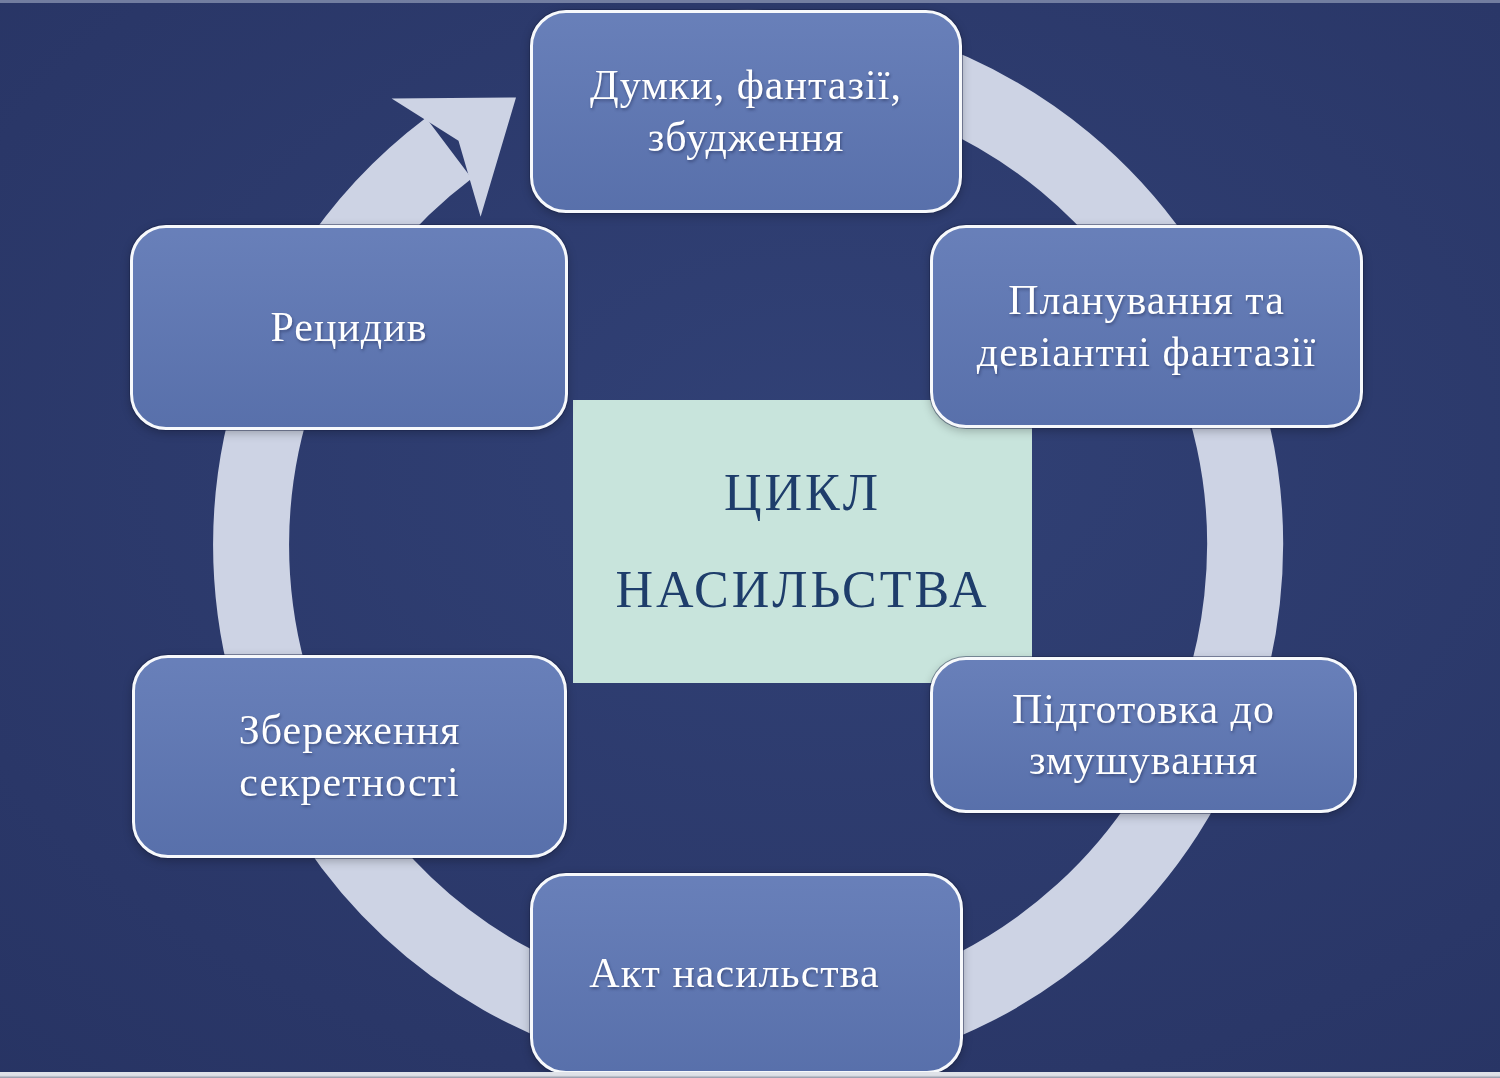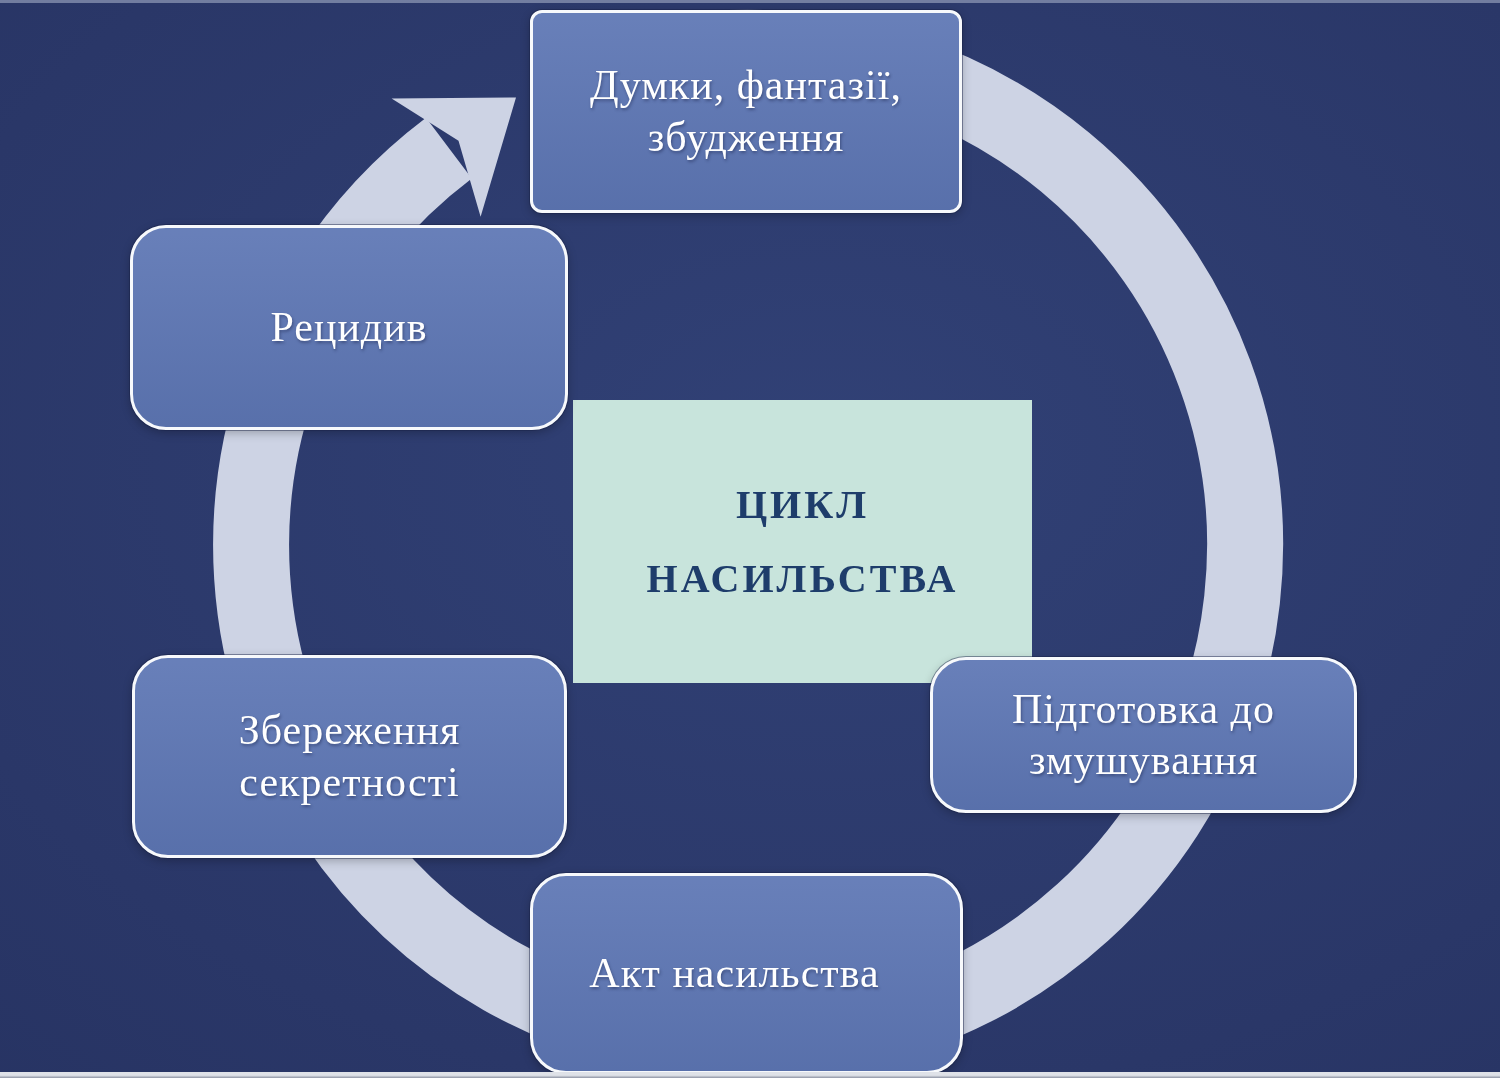--- a/index.html
+++ b/index.html
@@ -51,22 +51,22 @@
     width: 459px; height: 283px;
     background: var(--center-fill, #c8e4dc);
     display: flex;
     flex-direction: column;
     align-items: center;
     justify-content: center;
     text-align: center;
   }
   .center-line {
     color: var(--center-text, #1e3d6b);
-    font-weight: 700;
-    font-size: 40px;
+    font-weight: 400;
+    font-size: 52px;
     line-height: 1.85;
     letter-spacing: 3px;
     text-align: right;
   }
 
   .node {
     position: absolute;
     box-sizing: border-box;
     background: linear-gradient(180deg, rgba(255,255,255,0.07) 0%, rgba(0,0,0,0.05) 100%),
                 var(--node-fill, #5d76b4);
@@ -80,21 +80,21 @@
     padding: 16px 32px;
   }
   .node-label {
     color: var(--node-text, #ffffff);
     font-size: 42px;
     line-height: 1.22;
     letter-spacing: 1px;
     text-shadow: 1px 2px 3px rgba(25,33,70,0.45);
   }
 
-  .node-thoughts    { left: 530px; top: 10px;  width: 432px; height: 203px; border-radius: 12px; }
+  .node-thoughts    { left: 530px; top: 10px;  width: 432px; height: 203px; }
   .node-planning    { left: 930px; top: 225px; width: 433px; height: 203px; padding: 16px 38px; }
   .node-preparation { left: 930px; top: 657px; width: 427px; height: 156px; }
   .node-act         { left: 530px; top: 873px; width: 433px; height: 201px; padding-left: 8px; }
   .node-secrecy     { left: 132px; top: 655px; width: 435px; height: 203px; }
   .node-relapse     { left: 130px; top: 225px; width: 438px; height: 205px; }
 </style>
 </head>
 <body>
 
 <div class="stage" style="--background: #2a3768; --node-fill: #5d76b4; --node-border: #f7f9fc; --node-text: #ffffff; --ring: #cdd3e4; --center-fill: #c8e4dc; --center-text: #1e3d6b; --top-edge: #8b96b3; --bottom-edge-light: #dfe2e8; --bottom-edge-dark: #8e94a4;">
@@ -110,20 +110,23 @@
 
   <div class="center-box">
     <div class="center-line">ЦИКЛ</div>
     <div class="center-line">НАСИЛЬСТВА</div>
   </div>
 
   <div class="node node-thoughts">
     <span class="node-label">Думки, фантазії, збудження</span>
   </div>
 
+  <div class="node node-planning">
+    <span class="node-label">Планування та девіантні фантазії</span>
+  </div>
 
   <div class="node node-preparation">
     <span class="node-label">Підготовка до змушування</span>
   </div>
 
   <div class="node node-act">
     <span class="node-label">Акт насильства</span>
   </div>
 
   <div class="node node-relapse">

